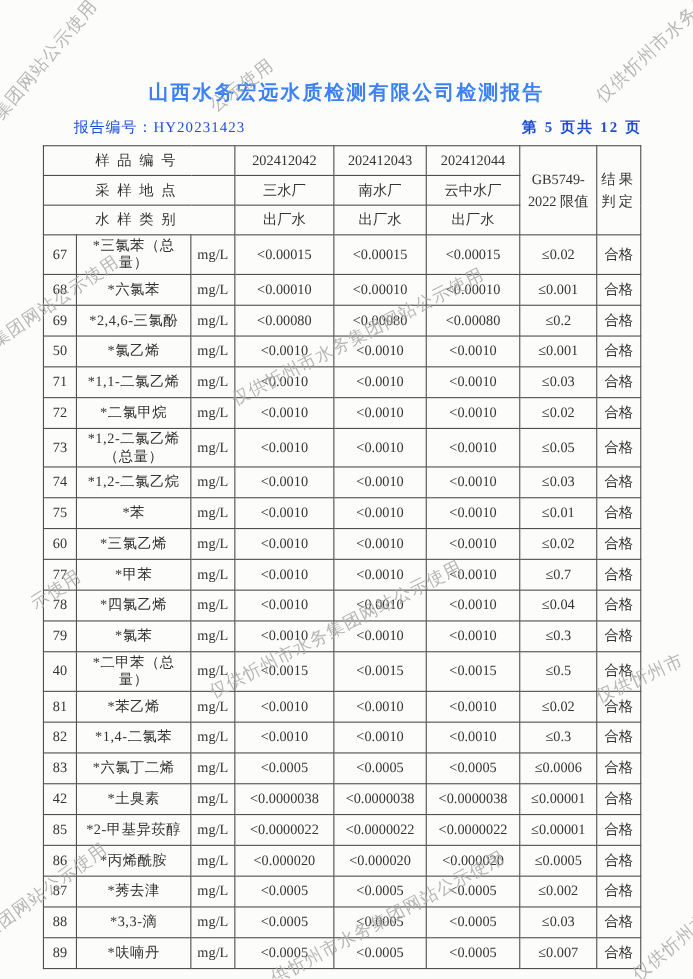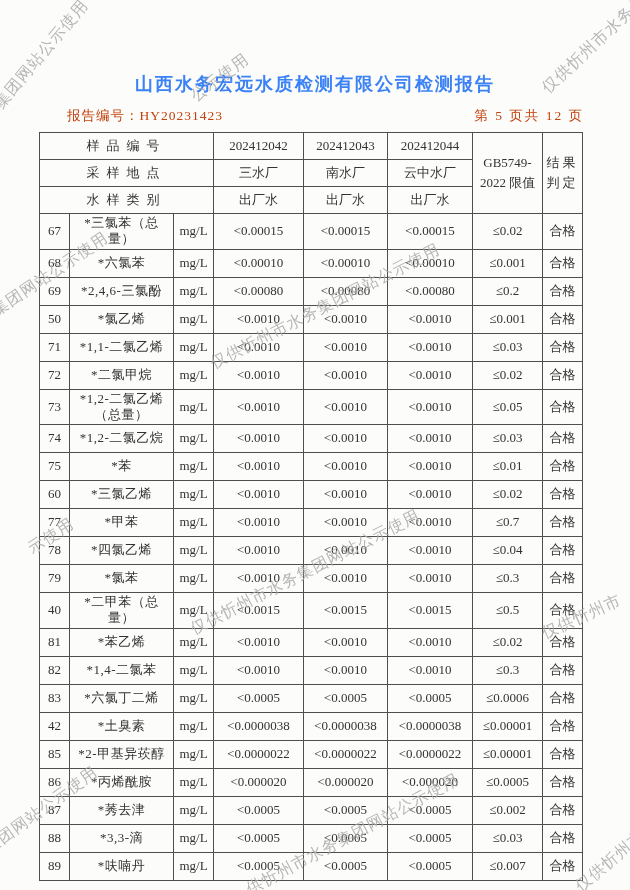--- a/index.html
+++ b/index.html
@@ -27,24 +27,24 @@
   .wm9{left:248px;top:880px;transform:rotate(-28deg);}
   .wm10{left:578px;top:878px;transform:rotate(-40deg);}
   
   .title{
     margin:0;padding-top:72px;text-align:center;
     font-size:18px;font-weight:bold;letter-spacing:2px;color:#3b82f6;
   }
   .meta{
     width:543px;margin:11px 0 7px 45px;
     display:flex;justify-content:space-between;align-items:flex-end;
-    font-size:13.5px;color:#c2410c;
+    font-size:13.5px;color:#1d4ed8;
   }
   .meta-left{padding-left:22px;letter-spacing:1px;}
-  .meta-right{padding-right:4px;letter-spacing:2px;}
+  .meta-right{padding-right:4px;letter-spacing:2px;font-weight:bold;}
   
   table.report{
     border-collapse:collapse;table-layout:fixed;
     margin-left:39px;width:543px;font-size:13px;position:relative;z-index:1;
   }
   table.report td{
     border:1px solid #4f4f4f;text-align:center;vertical-align:middle;
     padding:1px 2px;line-height:1.25;color:#333;
   }
   thead td{height:24px;}

